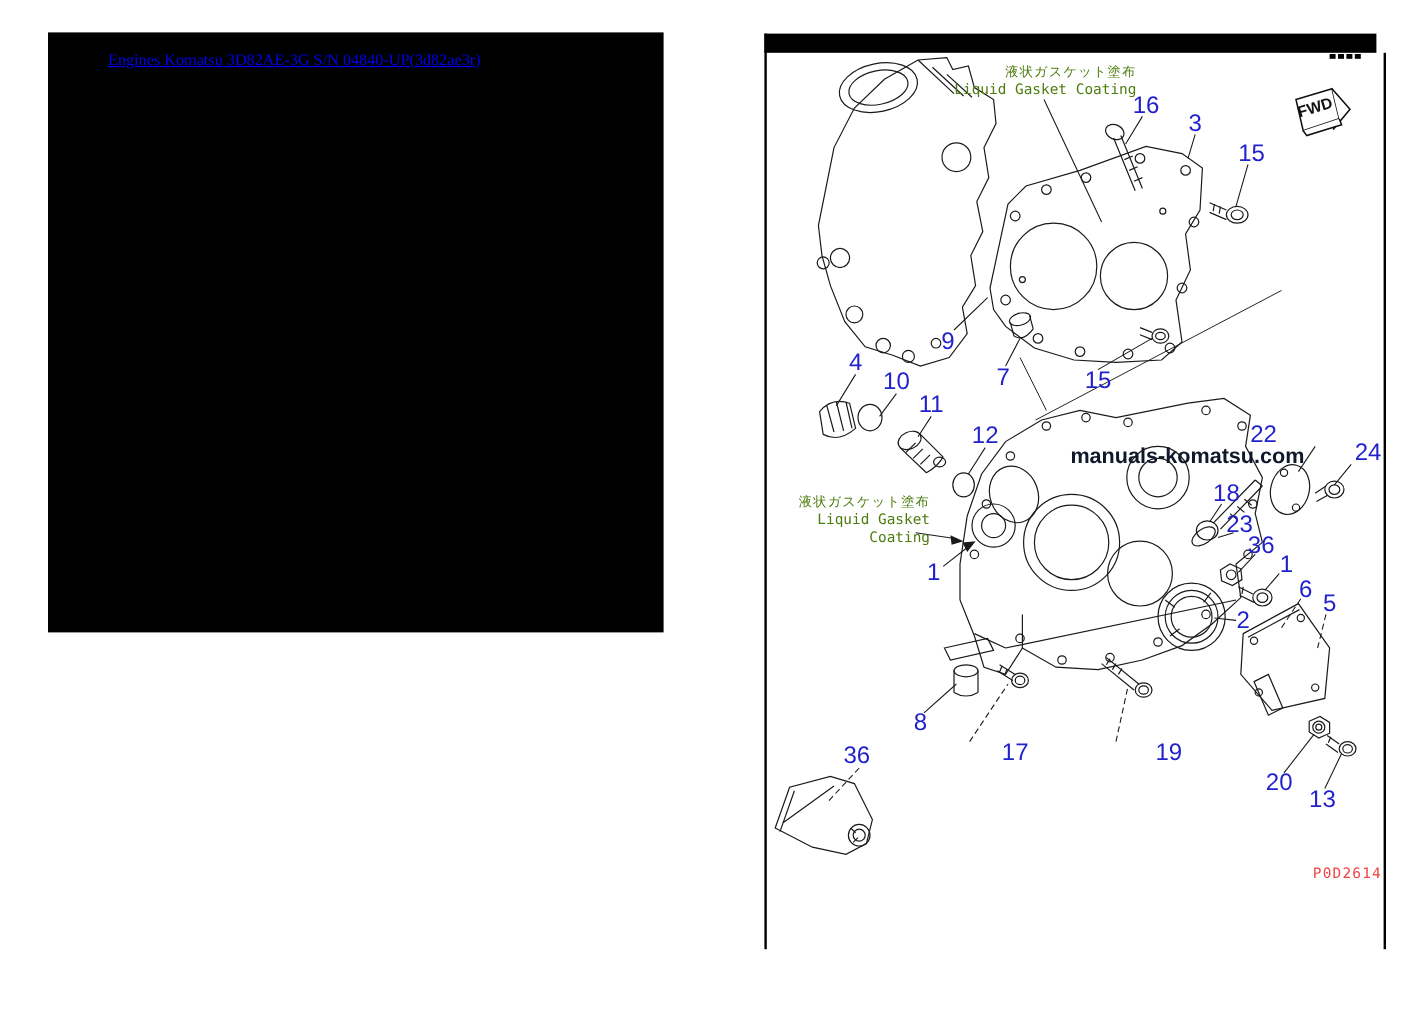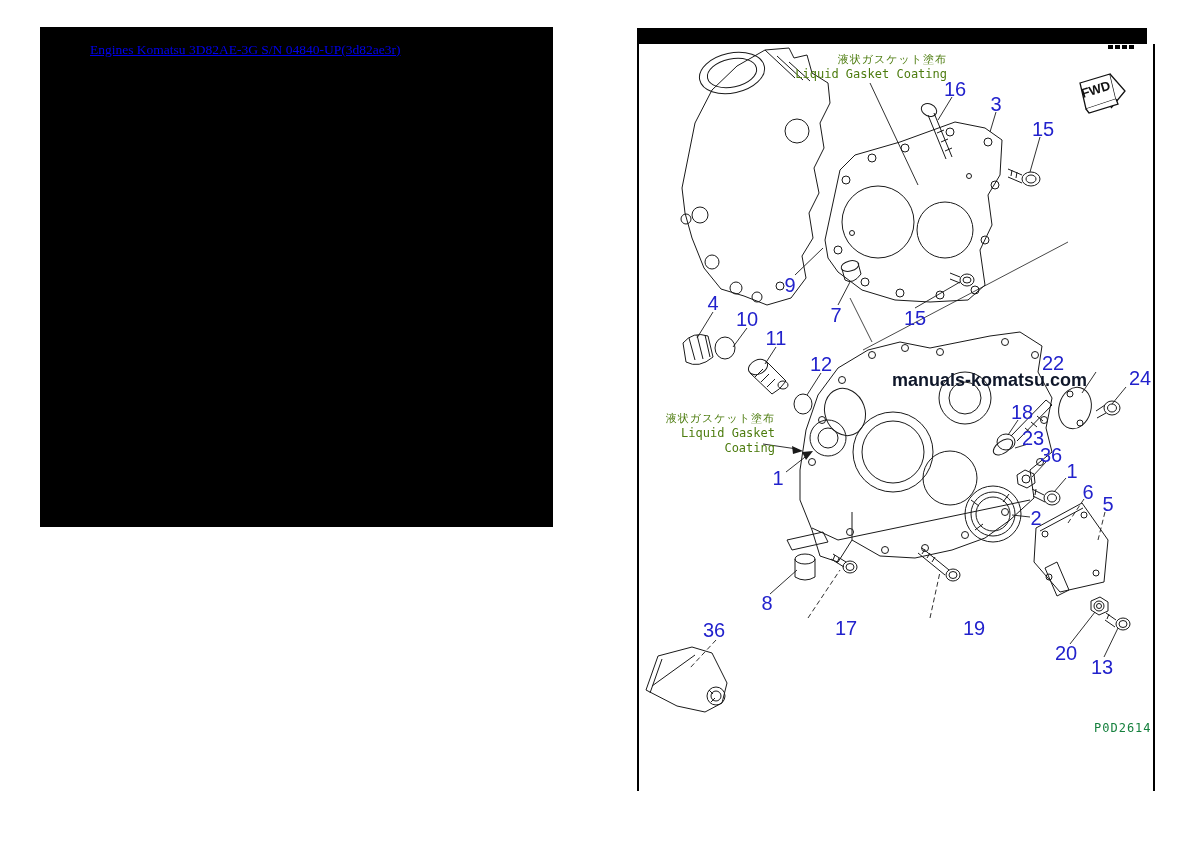--- a/index.html
+++ b/index.html
@@ -18,21 +18,21 @@
   svg.art{position:absolute;left:637px;top:28px;}
   .note{position:absolute;text-align:right;color:#4d7c0f;
         font-family:"DejaVu Sans Mono",monospace;line-height:1.25;}
   .note .jp{font-size:11px;letter-spacing:1px;}
   .note .en{font-size:12px;}
   .note-top{left:795px;top:53px;width:152px;}
   .note-side{left:633px;top:412px;width:142px;}
   .watermark{position:absolute;left:892px;top:370px;font-size:18px;font-weight:bold;
              color:#0f172a;font-family:"Liberation Sans",sans-serif;letter-spacing:0;}
   .drawing-code{position:absolute;left:1094px;top:721px;font-family:"DejaVu Sans Mono",monospace;
-                font-size:12px;color:#15803d;letter-spacing:1px;}
+                font-size:12px;color:#ef4444;letter-spacing:1px;}
   .callout{position:absolute;transform:translate(-50%,-50%);z-index:2;
            font-family:"Liberation Sans",sans-serif;font-size:20px;
            color:var(--accent-blue,#2222cc);}
   .fwd{position:absolute;left:1073px;top:66px;}
   .fwd text{font-family:"Liberation Sans",sans-serif;font-size:13px;font-weight:bold;fill:#111;}
 </style>
 </head>
 <body>
 
 <div class="stage">

